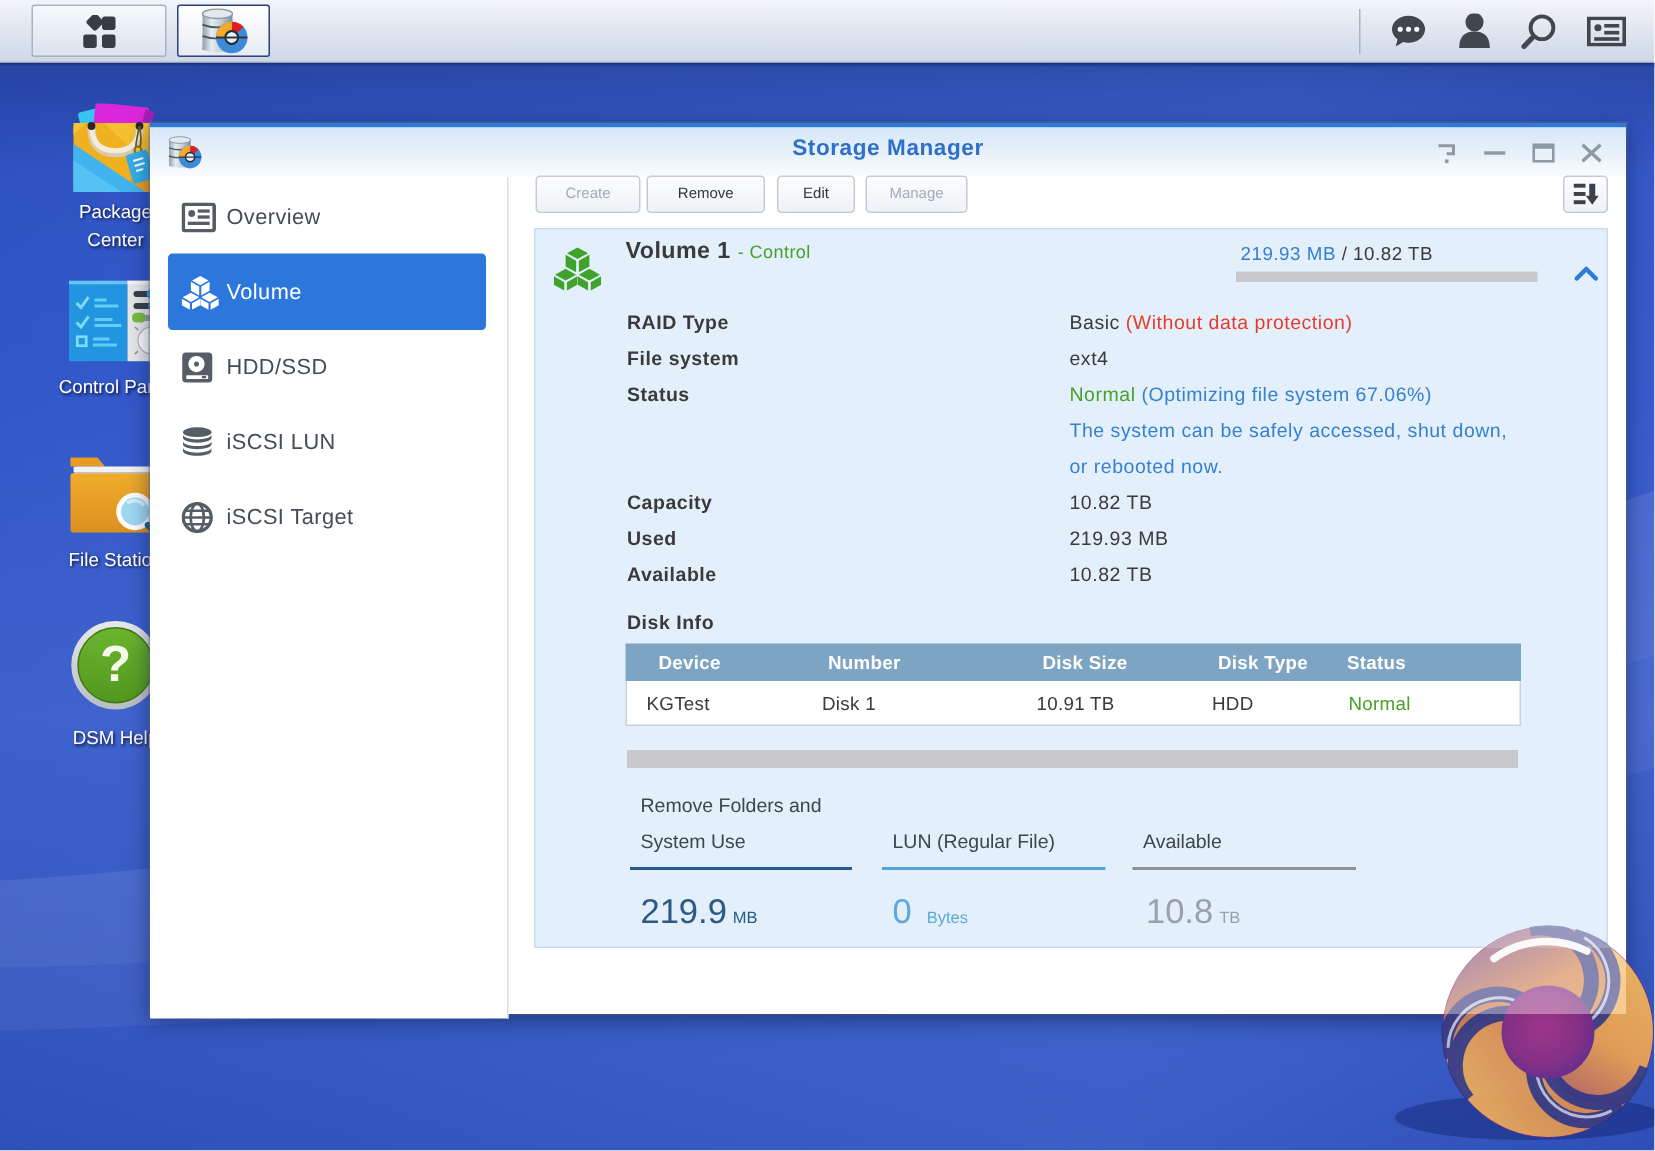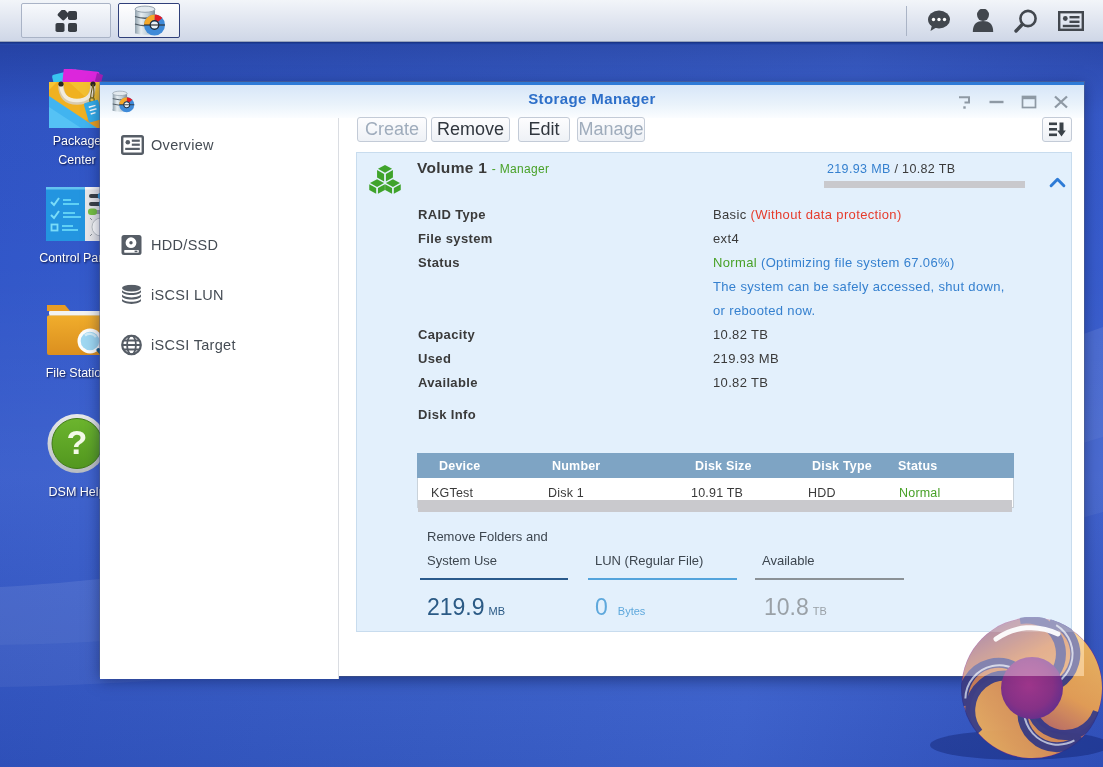--- a/index.html
+++ b/index.html
@@ -36,35 +36,35 @@
   .sideitem { position:absolute; left:21px; width:202px; height:50px; }
   .sideitem .lbl { position:absolute; left:30px; top:50%; transform:translateY(-50%);
     font-size:14.5px; color:#454c54; letter-spacing:0.3px; }
   .sideitem svg { position:absolute; left:0; top:50%; transform:translateY(-50%); }
   #item-volume { left:12px; top:51px; width:212px; height:51px; background:#2b77dc; border-radius:3px; }
   #item-volume .lbl { color:#ffffff; left:39px; }
   #item-volume svg { left:9px; }
 
   
   .toolbtn { position:absolute; top:32px; height:25px; border:1px solid #c3cbd7; border-radius:3px;
-    background:linear-gradient(to bottom,#fdfdfe,#eef1f6); font-size:18px; color:#30363e;
+    background:linear-gradient(to bottom,#fdfdfe,#eef1f6); font-size:10px; color:#30363e;
     text-align:center; line-height:23px; }
   .toolbtn.dis { color:#9facbc; }
 
   
   #panel { left:256px; top:67px; width:716px; height:480px; background:#e3f0fc;
     border:1px solid #c8dcee; }
   .row-label { position:absolute; left:61px; font-size:13px; font-weight:bold; color:#3a3a3a; letter-spacing:.35px;}
   .row-value { position:absolute; left:356px; font-size:13px; color:#3a3a3a; letter-spacing:.35px;}
   .blue { color:#3580cf; } .green { color:#48a127; } .red { color:#e63c2c; }
   .gray-bar { position:absolute; background:#c9c9cd; }
 
   
   #dtable { position:absolute; left:60px; top:276px; width:597px; font-size:12.5px; }
-  #dtable .hd { position:relative; height:25px; background:#7ea4c4; color:#ffffff; font-weight:bold; letter-spacing:.2px;margin-top:24px; }
+  #dtable .hd { position:relative; height:25px; background:#7ea4c4; color:#ffffff; font-weight:bold; letter-spacing:.2px; }
   #dtable .bd { position:relative; height:30px; background:#ffffff; border:1px solid #c9d2da; border-top:none; color:#3a3a3a; letter-spacing:.2px; }
   #dtable span { position:absolute; top:50%; transform:translateY(-50%); white-space:nowrap; }
 
   
   .sum-label { position:absolute; font-size:13px; color:#3d464f; }
   .sum-line { position:absolute; height:2px; }
   .sum-val { position:absolute; font-size:23px; }
   .sum-val .unit { font-size:11px; }
 
   
@@ -261,20 +261,36 @@
     <div class="abs" id="sidebar">
       <div class="sideitem" id="item-overview" style="top:2px;">
         <svg width="23" height="20" viewBox="0 0 23 20">
           <rect x="1.2" y="1.2" width="20.6" height="17.6" rx="1.5" fill="none" stroke="#565d66" stroke-width="2.4"></rect>
           <circle cx="6.8" cy="7.3" r="2.3" fill="#565d66"></circle>
           <rect x="10.8" y="4.6" width="8" height="2.2" fill="#565d66"></rect>
           <rect x="10.8" y="8.6" width="8" height="2.2" fill="#565d66"></rect>
           <rect x="4.2" y="12.8" width="14.6" height="2.2" fill="#565d66"></rect>
         </svg>
         <span class="lbl">Overview</span>
+        </div>
+      <div class="sideitem" id="item-volume">
+        <svg width="25" height="23" viewBox="0 0 25 23">
+          <g fill="#ffffff">
+            <path d="M12.5,0.5 L18,3.5 L12.5,6.6 L7,3.5 Z"></path>
+            <path d="M6.3,4.4 L11.8,7.5 L11.8,13.5 L6.3,10.4 Z"></path>
+            <path d="M18.7,4.4 L13.2,7.5 L13.2,13.5 L18.7,10.4 Z"></path>
+            <path d="M6.3,11.6 L11.8,14.7 L6.3,17.8 L0.8,14.7 Z"></path>
+            <path d="M0.2,15.6 L5.6,18.6 L5.6,23 L0.2,20 Z"></path>
+            <path d="M12.4,15.6 L7,18.6 L7,23 L12.4,20 Z"></path>
+            <path d="M18.7,11.6 L24.2,14.7 L18.7,17.8 L13.2,14.7 Z"></path>
+            <path d="M12.6,15.6 L18,18.6 L18,23 L12.6,20 Z"></path>
+            <path d="M24.8,15.6 L19.4,18.6 L19.4,23 L24.8,20 Z"></path>
+          </g>
+        </svg>
+        <span class="lbl">Volume</span>
         </div>
       <div class="sideitem" id="item-hdd" style="top:102px;">
         <svg width="21" height="21" viewBox="0 0 21 21">
           <rect x="0.5" y="0.5" width="20" height="20" rx="2.5" fill="#565d66"></rect>
           <circle cx="10" cy="8.2" r="5.4" fill="#ffffff"></circle>
           <circle cx="10" cy="8.2" r="1.7" fill="#565d66"></circle>
           <rect x="3.2" y="15.6" width="14.6" height="2.6" rx="0.6" fill="#ffffff"></rect>
           <rect x="13.6" y="16.1" width="2.8" height="1.6" fill="#565d66"></rect>
         </svg>
         <span class="lbl">HDD/SSD</span>
@@ -325,21 +341,21 @@
           <path d="M0.2,15.6 L5.6,18.6 L5.6,23 L0.2,20 Z"></path>
           <path d="M12.4,15.6 L7,18.6 L7,23 L12.4,20 Z"></path>
           <path d="M18.7,11.6 L24.2,14.7 L18.7,17.8 L13.2,14.7 Z"></path>
           <path d="M12.6,15.6 L18,18.6 L18,23 L12.6,20 Z"></path>
           <path d="M24.8,15.6 L19.4,18.6 L19.4,23 L24.8,20 Z"></path>
         </g>
       </svg>
       <svg class="abs" style="left:692px; top:24px;" width="17" height="11" viewBox="0 0 16 10">
         <path d="M2,8 L8,2 L14,8" fill="none" stroke="#2e7bd6" stroke-width="2.8" stroke-linecap="round" stroke-linejoin="round"></path>
       </svg>
-      <div class="row-label" style="top:6px; font-size:15.5px; left:60px; letter-spacing:.3px;">Volume 1 <span style="font-weight:normal;font-size:12px;" class="green">- Manager</span></div>
+      <div class="row-label" style="top:6px; font-size:15.5px; left:60px; letter-spacing:.3px;">Volume 1 <span style="font-weight:normal;font-size:12px;" class="green">- Control</span></div>
       <div class="row-value" style="left:470px; top:9px; font-size:12.5px;"><span class="blue">219.93 MB</span> / 10.82 TB</div>
       <div class="gray-bar" style="left:467px; top:28px; width:201px; height:7px;"></div>
 
       <div class="row-label" style="top:54px;">RAID Type</div>
       <div class="row-value" style="top:54px;">Basic <span class="red">(Without data protection)</span></div>
       <div class="row-label" style="top:78px;">File system</div>
       <div class="row-value" style="top:78px;">ext4</div>
       <div class="row-label" style="top:102px;">Status</div>
       <div class="row-value" style="top:102px;"><span class="green">Normal</span> <span class="blue">(Optimizing file system 67.06%)</span></div>
       <div class="row-value blue" style="top:126px;">The system can be safely accessed, shut down,</div>

